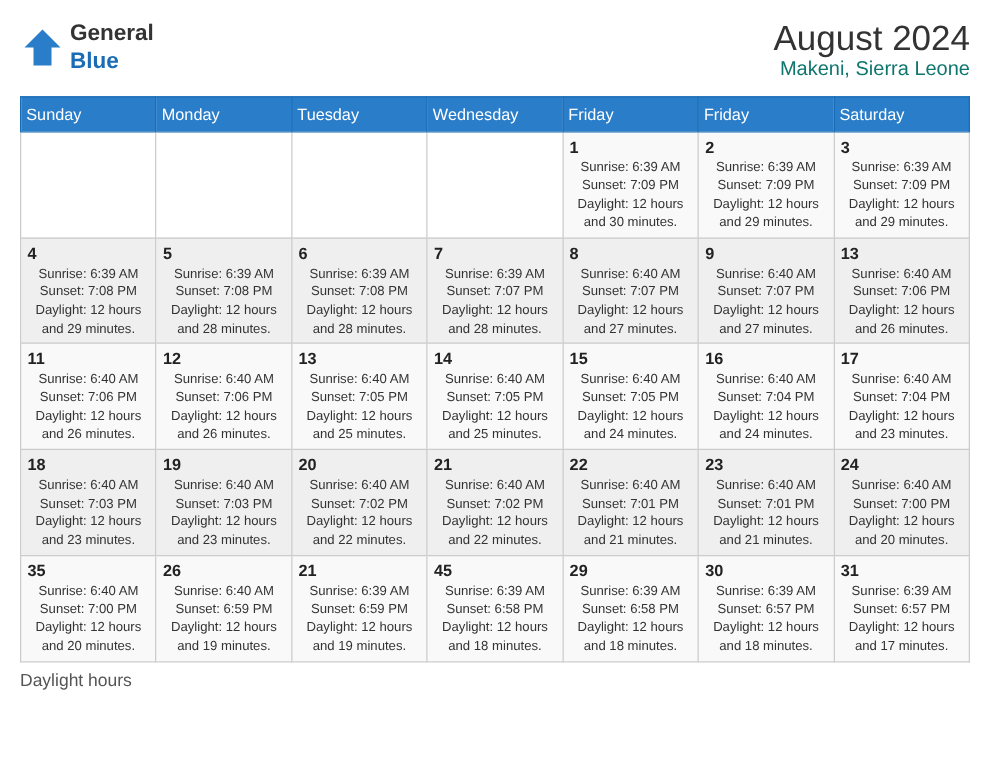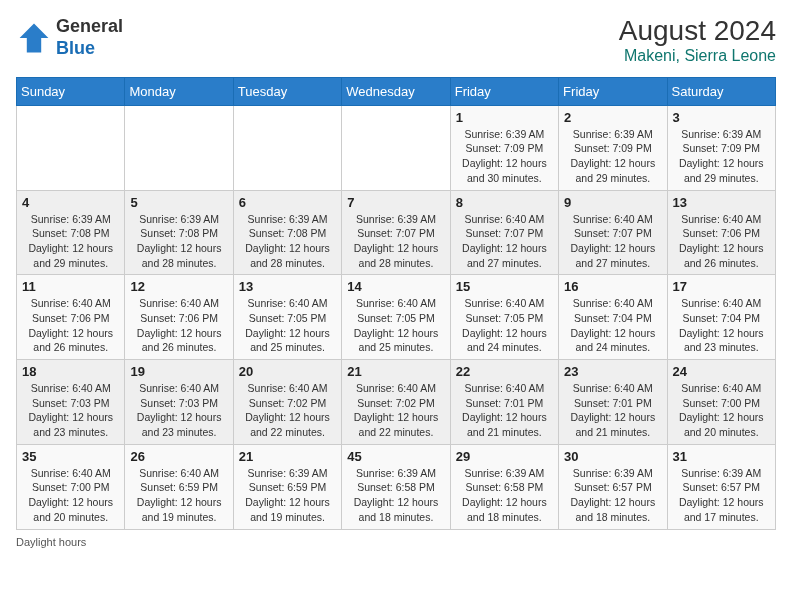--- a/index.html
+++ b/index.html
@@ -86,21 +86,21 @@
       color: #333;
       font-size: 10.5px;
       line-height: 1.4;
       text-align: center;
     }
     .empty-cell {
       background: #fff !important;
     }
     .footer-note {
       margin-top: 6px;
-      font-size: 11px;
+      font-size: 14px;
       color: #555;
     }
   </style>
 </head>
 <body>
 
 <div class="header">
   <div class="logo">
     <svg class="logo-icon" viewBox="0 0 40 40" xmlns="http://www.w3.org/2000/svg">
       <polygon points="20,4 36,20 28,20 28,36 12,36 12,20 4,20" fill="#2a7dc9"></polygon>

